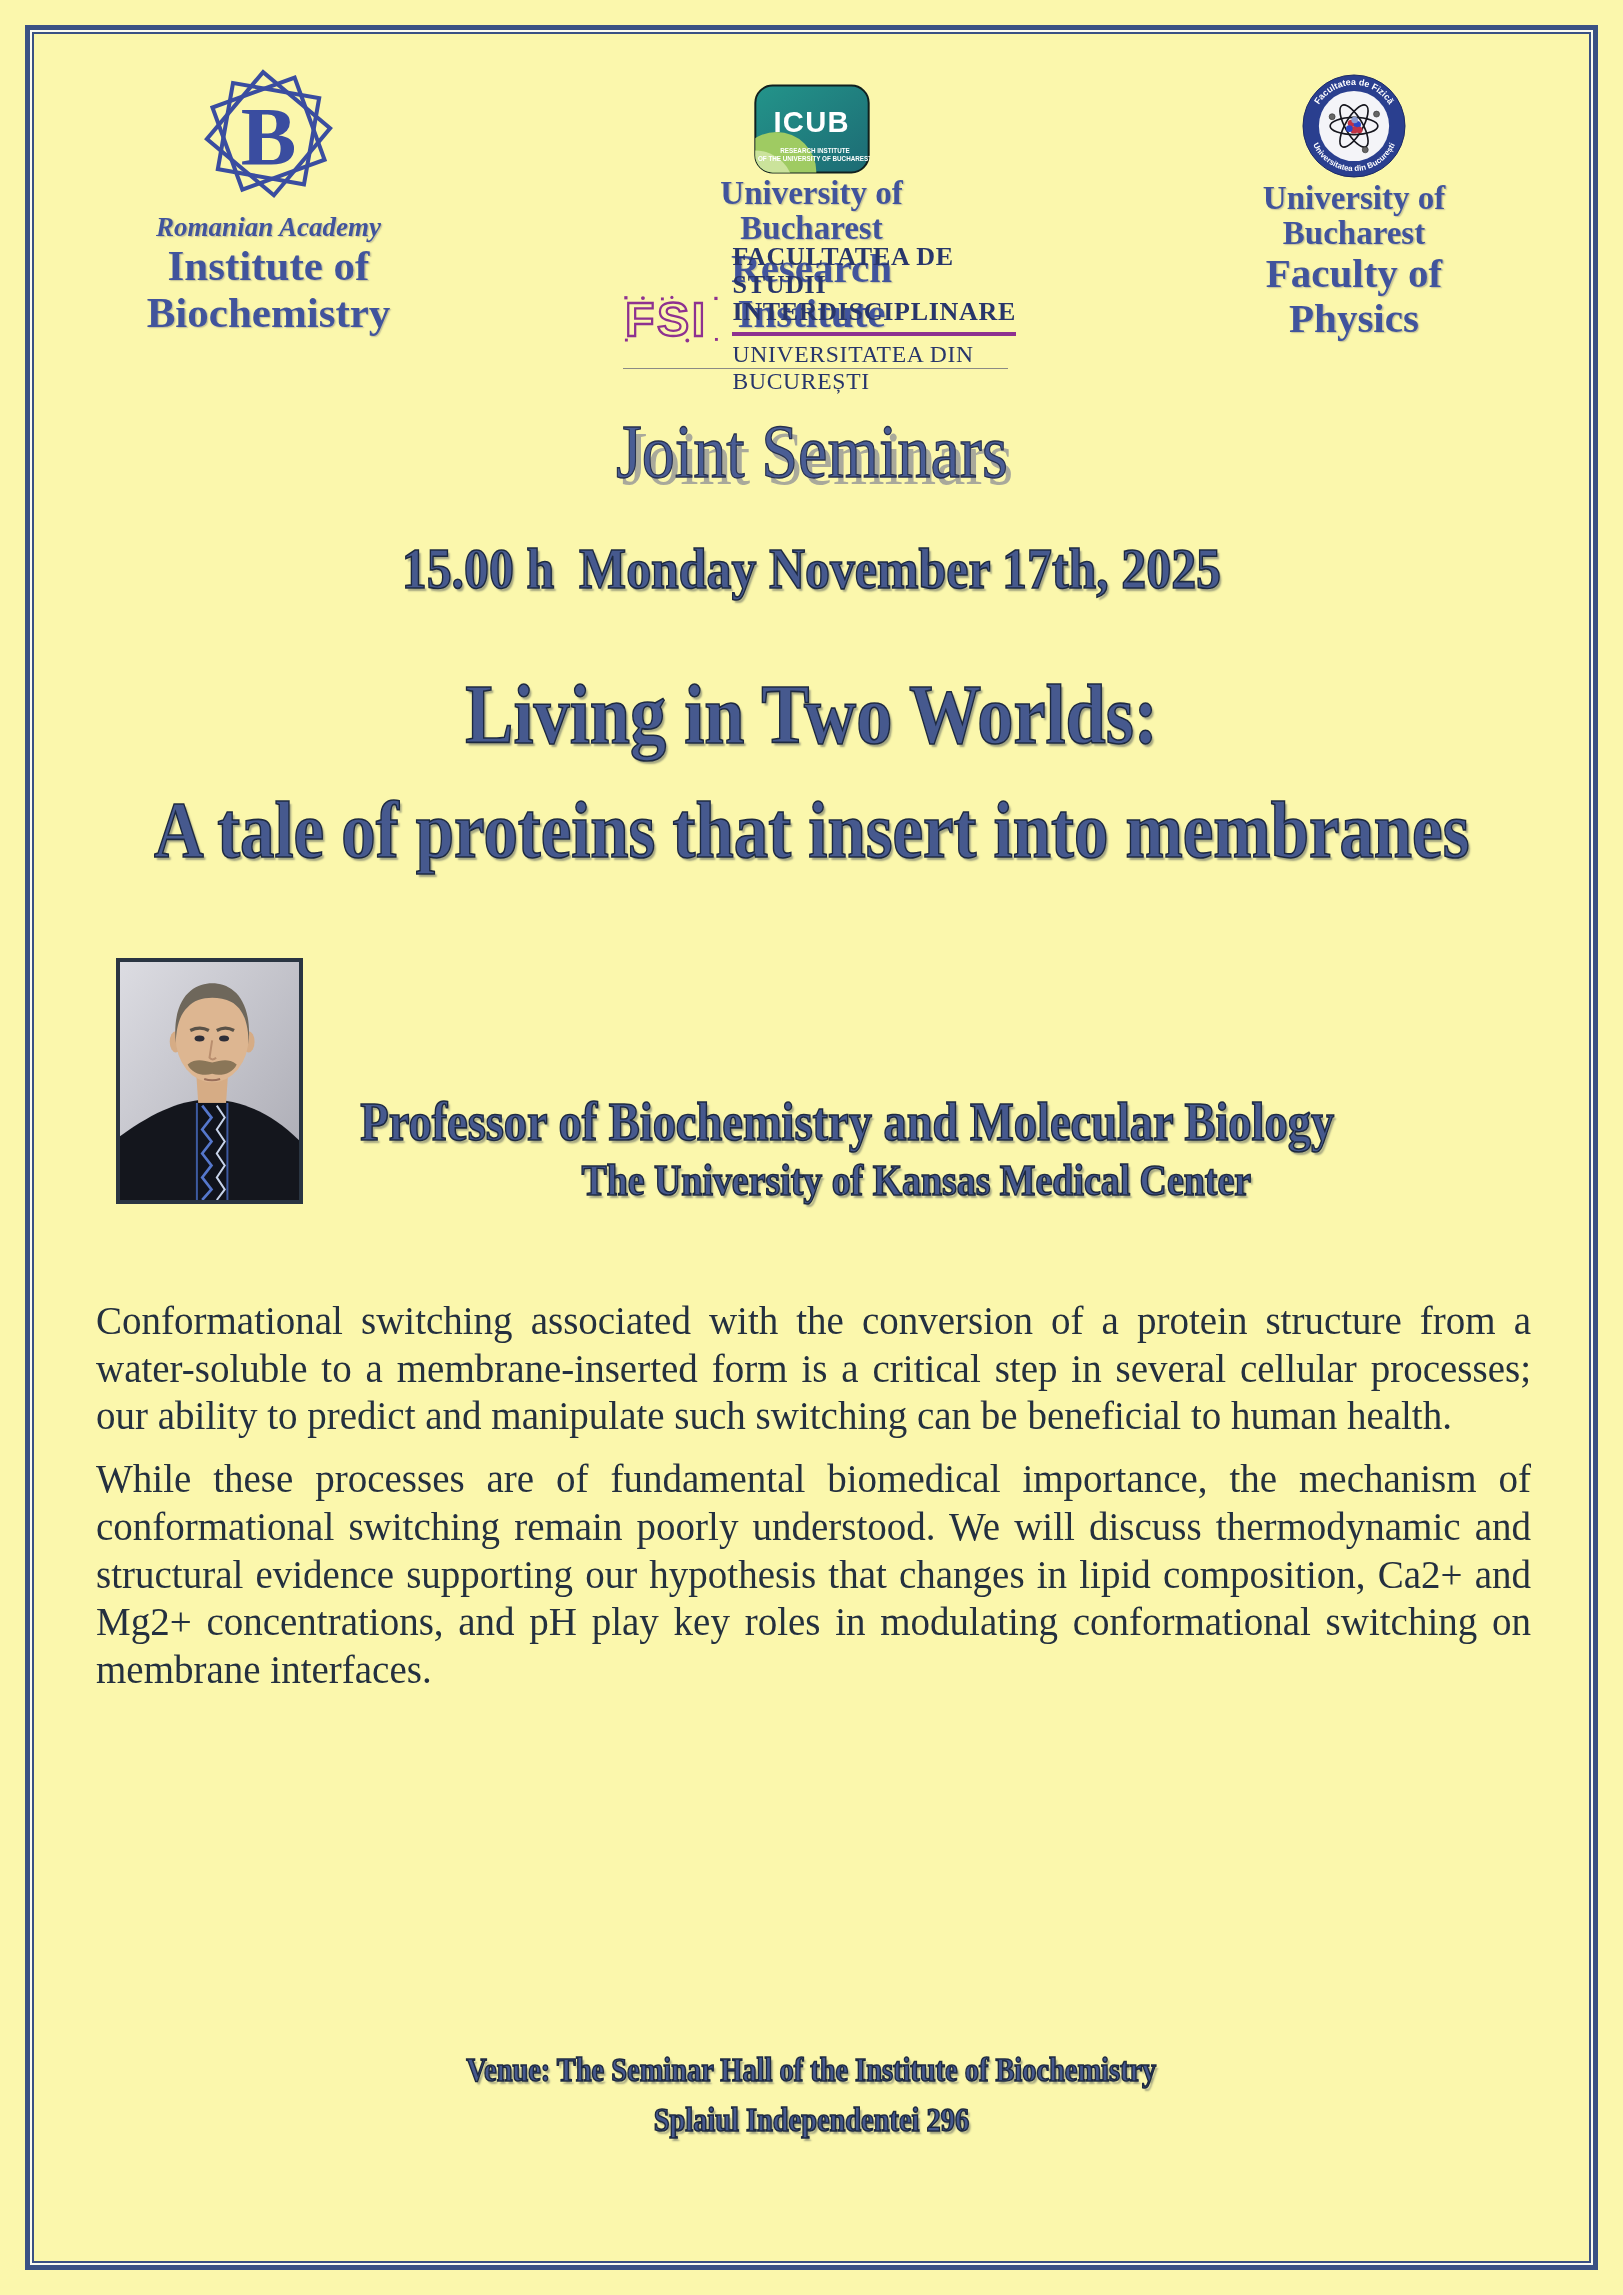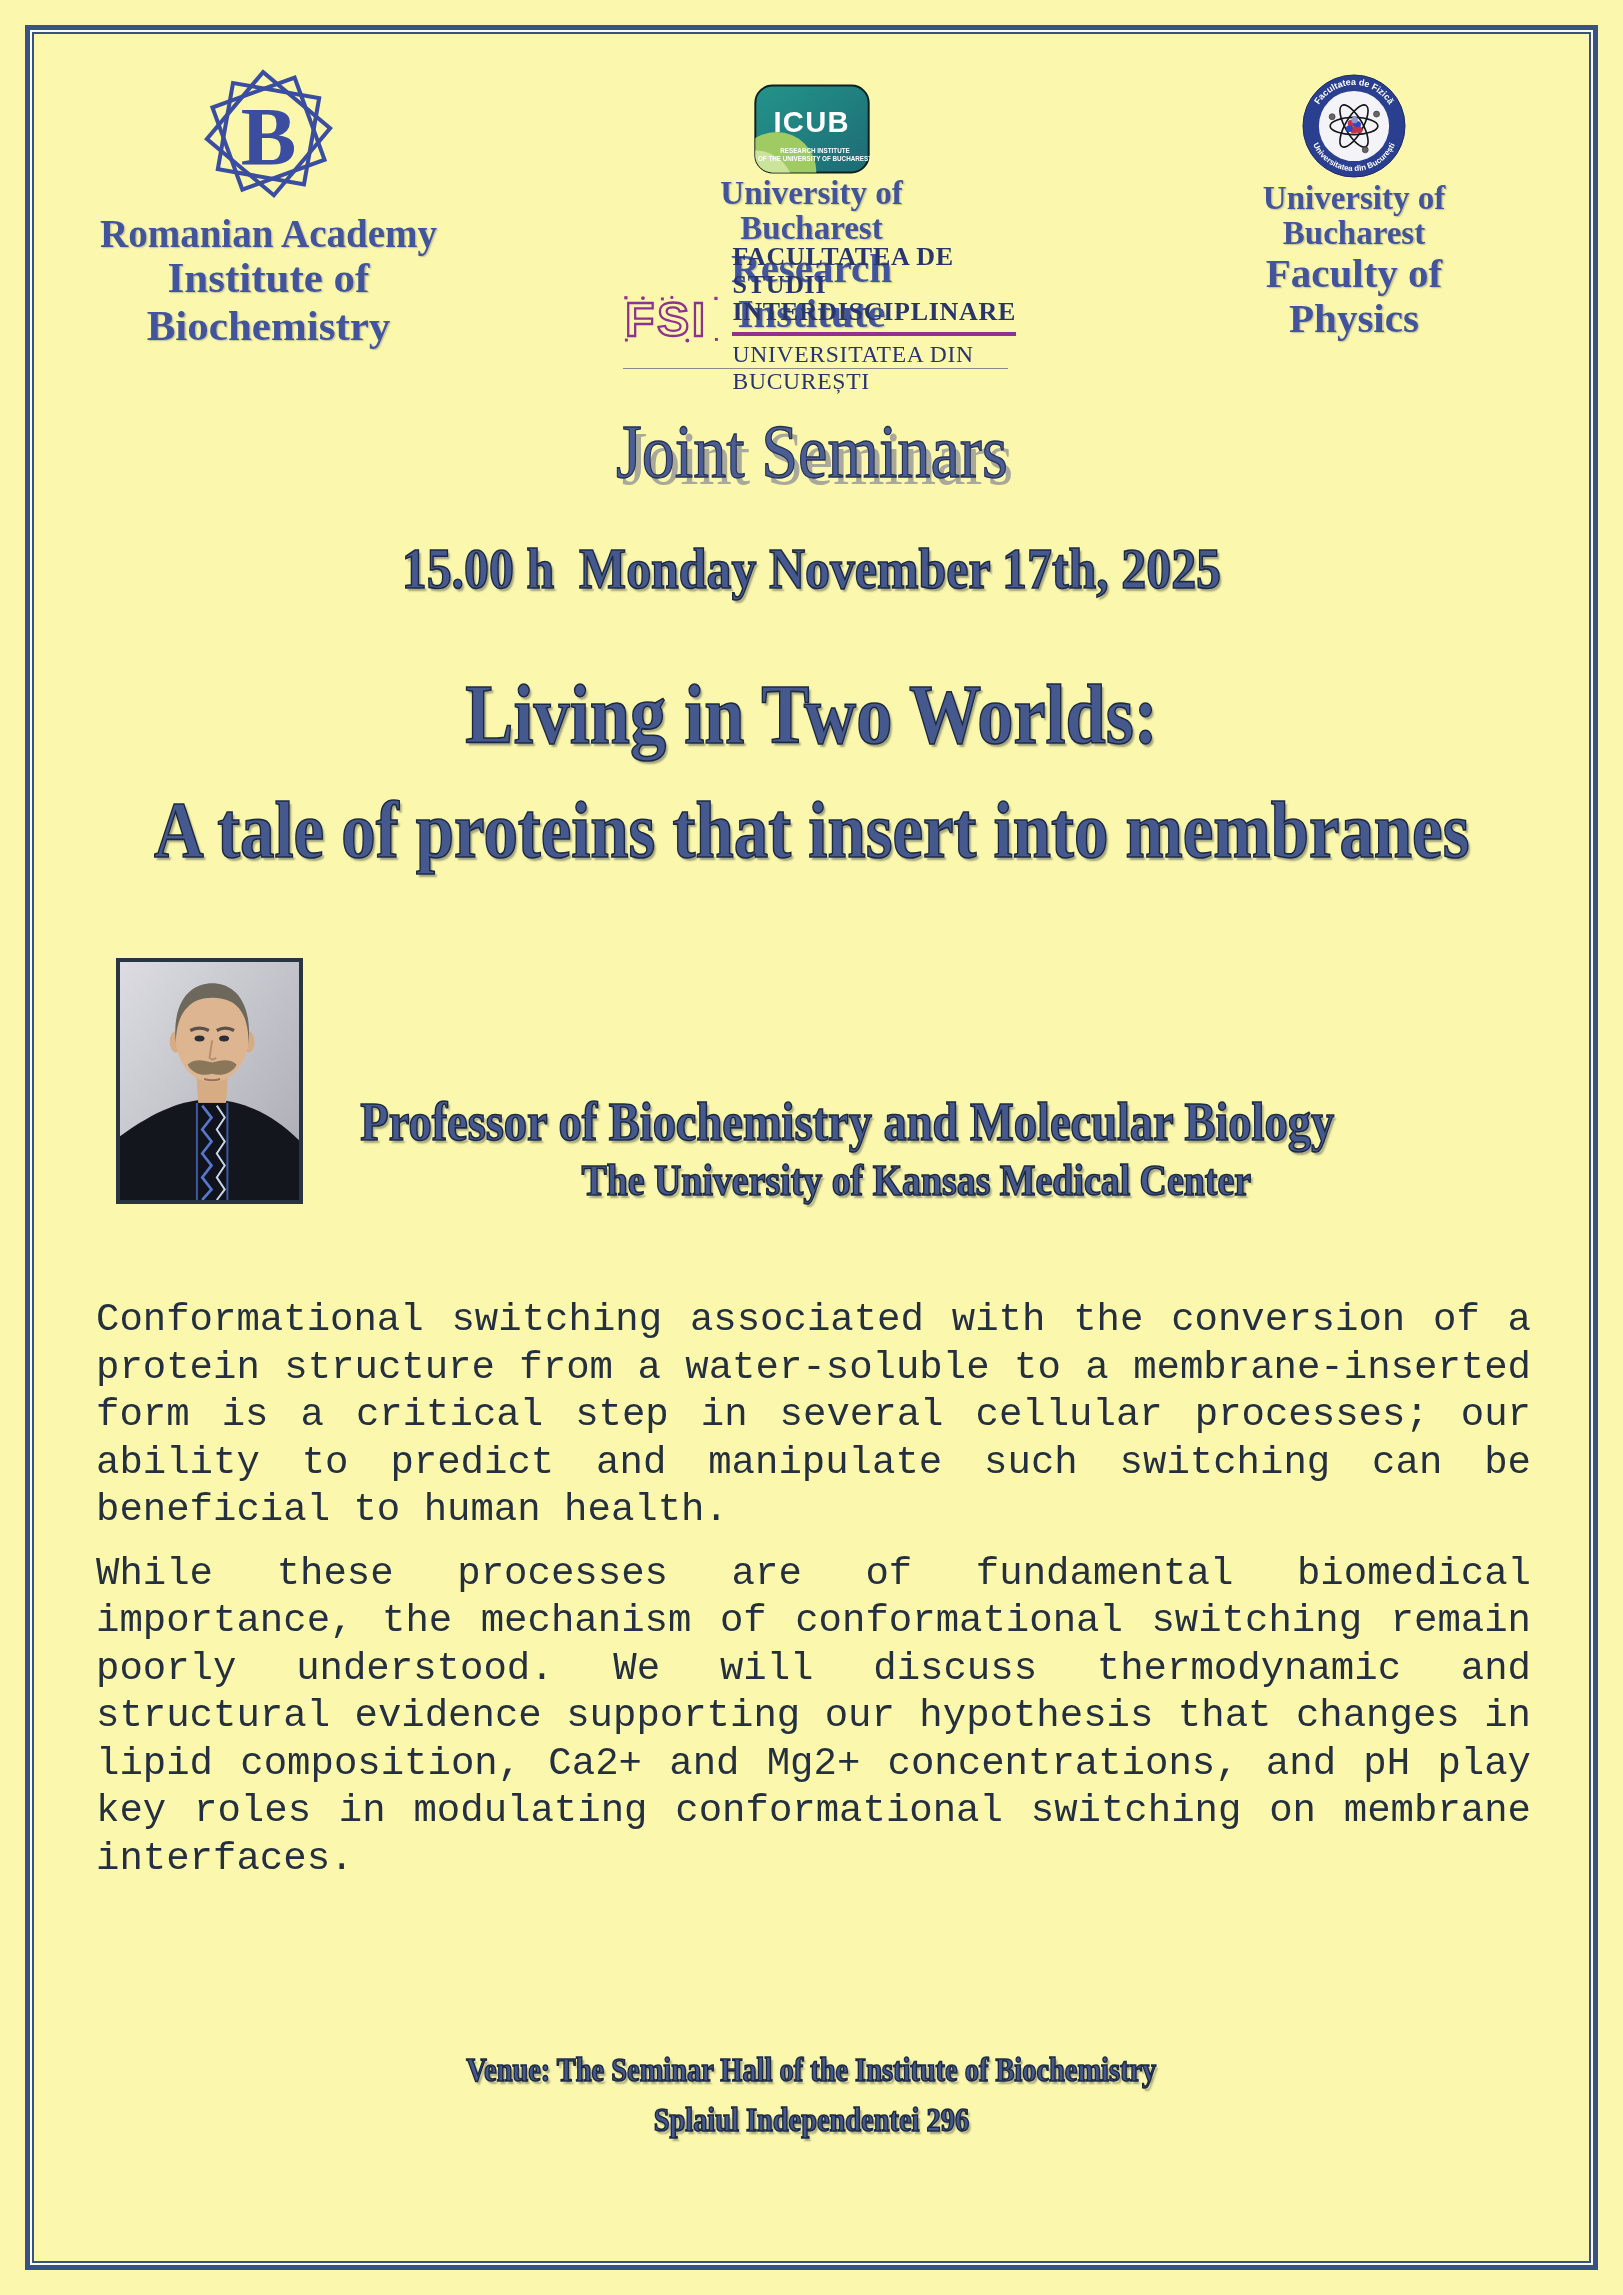--- a/index.html
+++ b/index.html
@@ -14,21 +14,21 @@
   .frame::before{content:''; position:absolute; inset:0; border:2px solid #FBFBF0;}
   .frame::after{content:''; position:absolute; inset:2px; border:2px solid #3A5184;}
 
   
   .logo-block{position:absolute; text-align:center; color:#41549C;}
   .logo-biochem{left:72px; top:63px;  width:393px;}
   .logo-icub   {left:674px;top:84px; width:275px;}
   .logo-physics{left:1197px;top:73px; width:314px;}
   .logo-line1{font-weight:bold; font-size:33px; line-height:1.06; text-shadow:1.3px 1.3px 1.3px rgba(90,90,110,.35);}
   .logo-line2{font-weight:bold; font-size:41px; line-height:1.1;  text-shadow:1.3px 1.3px 1.3px rgba(90,90,110,.35);}
-  .logo-biochem .logo-line1{font-size:39px;}
+  .logo-biochem .logo-line1{font-size:27px;font-style:italic;}
   .logo-biochem .logo-line2{font-size:43px;}
 
   .logo-fsi{position:absolute; left:623px; top:270px; width:393px; height:98px;
             display:flex; align-items:center; gap:13px;}
   .fsi-text{text-align:left; color:#28366B; font-family:"Liberation Serif",serif;}
   .fsi-l1,.fsi-l2{font-weight:bold; font-size:26px; line-height:1.07; letter-spacing:0.7px;}
   .fsi-rule{height:3.9px; background:#8E3190; margin:5.9px 0 5.2px 0;}
   .fsi-l3{font-size:23.6px; letter-spacing:0.7px;}
   .fsi-underline{position:absolute; left:623px; top:368px; width:385px; height:1.3px; background:#8B8B85;}
 
@@ -48,21 +48,21 @@
 
   
   .photo{position:absolute; left:116px; top:958px; width:187px; height:246px;
          border:4.6px solid #2A3542; box-sizing:border-box; background:#c9c9cf;}
   .photo svg{display:block; width:100%; height:100%;}
   .speaker-name {position:absolute; left:307px; right:79px; top:984px; text-align:center; font-size:65px; white-space:nowrap;}
   .speaker-role {position:absolute; left:281px; right:72px; top:1091px; text-align:left; font-size:54px; white-space:nowrap;}
   .speaker-affil{position:absolute; left:281px; right:72px; top:1155px; text-align:center; font-size:44px; white-space:nowrap;}
 
   
-  .abstract{position:absolute; left:96px; right:92px; top:1297px; color:#24303F;font-family:Liberation Mono, monospace;}
+  .abstract{position:absolute; left:96px; right:92px; top:1297px; color:#24303F;}
   .abstract p{font-size:39px; line-height:1.22; text-align:justify; margin:0 0 15.7px 0;}
 
   
   .venue{position:absolute; left:0; right:0; top:2046px; text-align:center;}
   .venue .v-line{font-size:33px; line-height:1.5; white-space:nowrap;}
 
   svg text{font-family:"Liberation Sans","DejaVu Sans",sans-serif;}
   svg .serifT{font-family:"Liberation Serif","DejaVu Serif",serif;}
 </style>
 </head>

